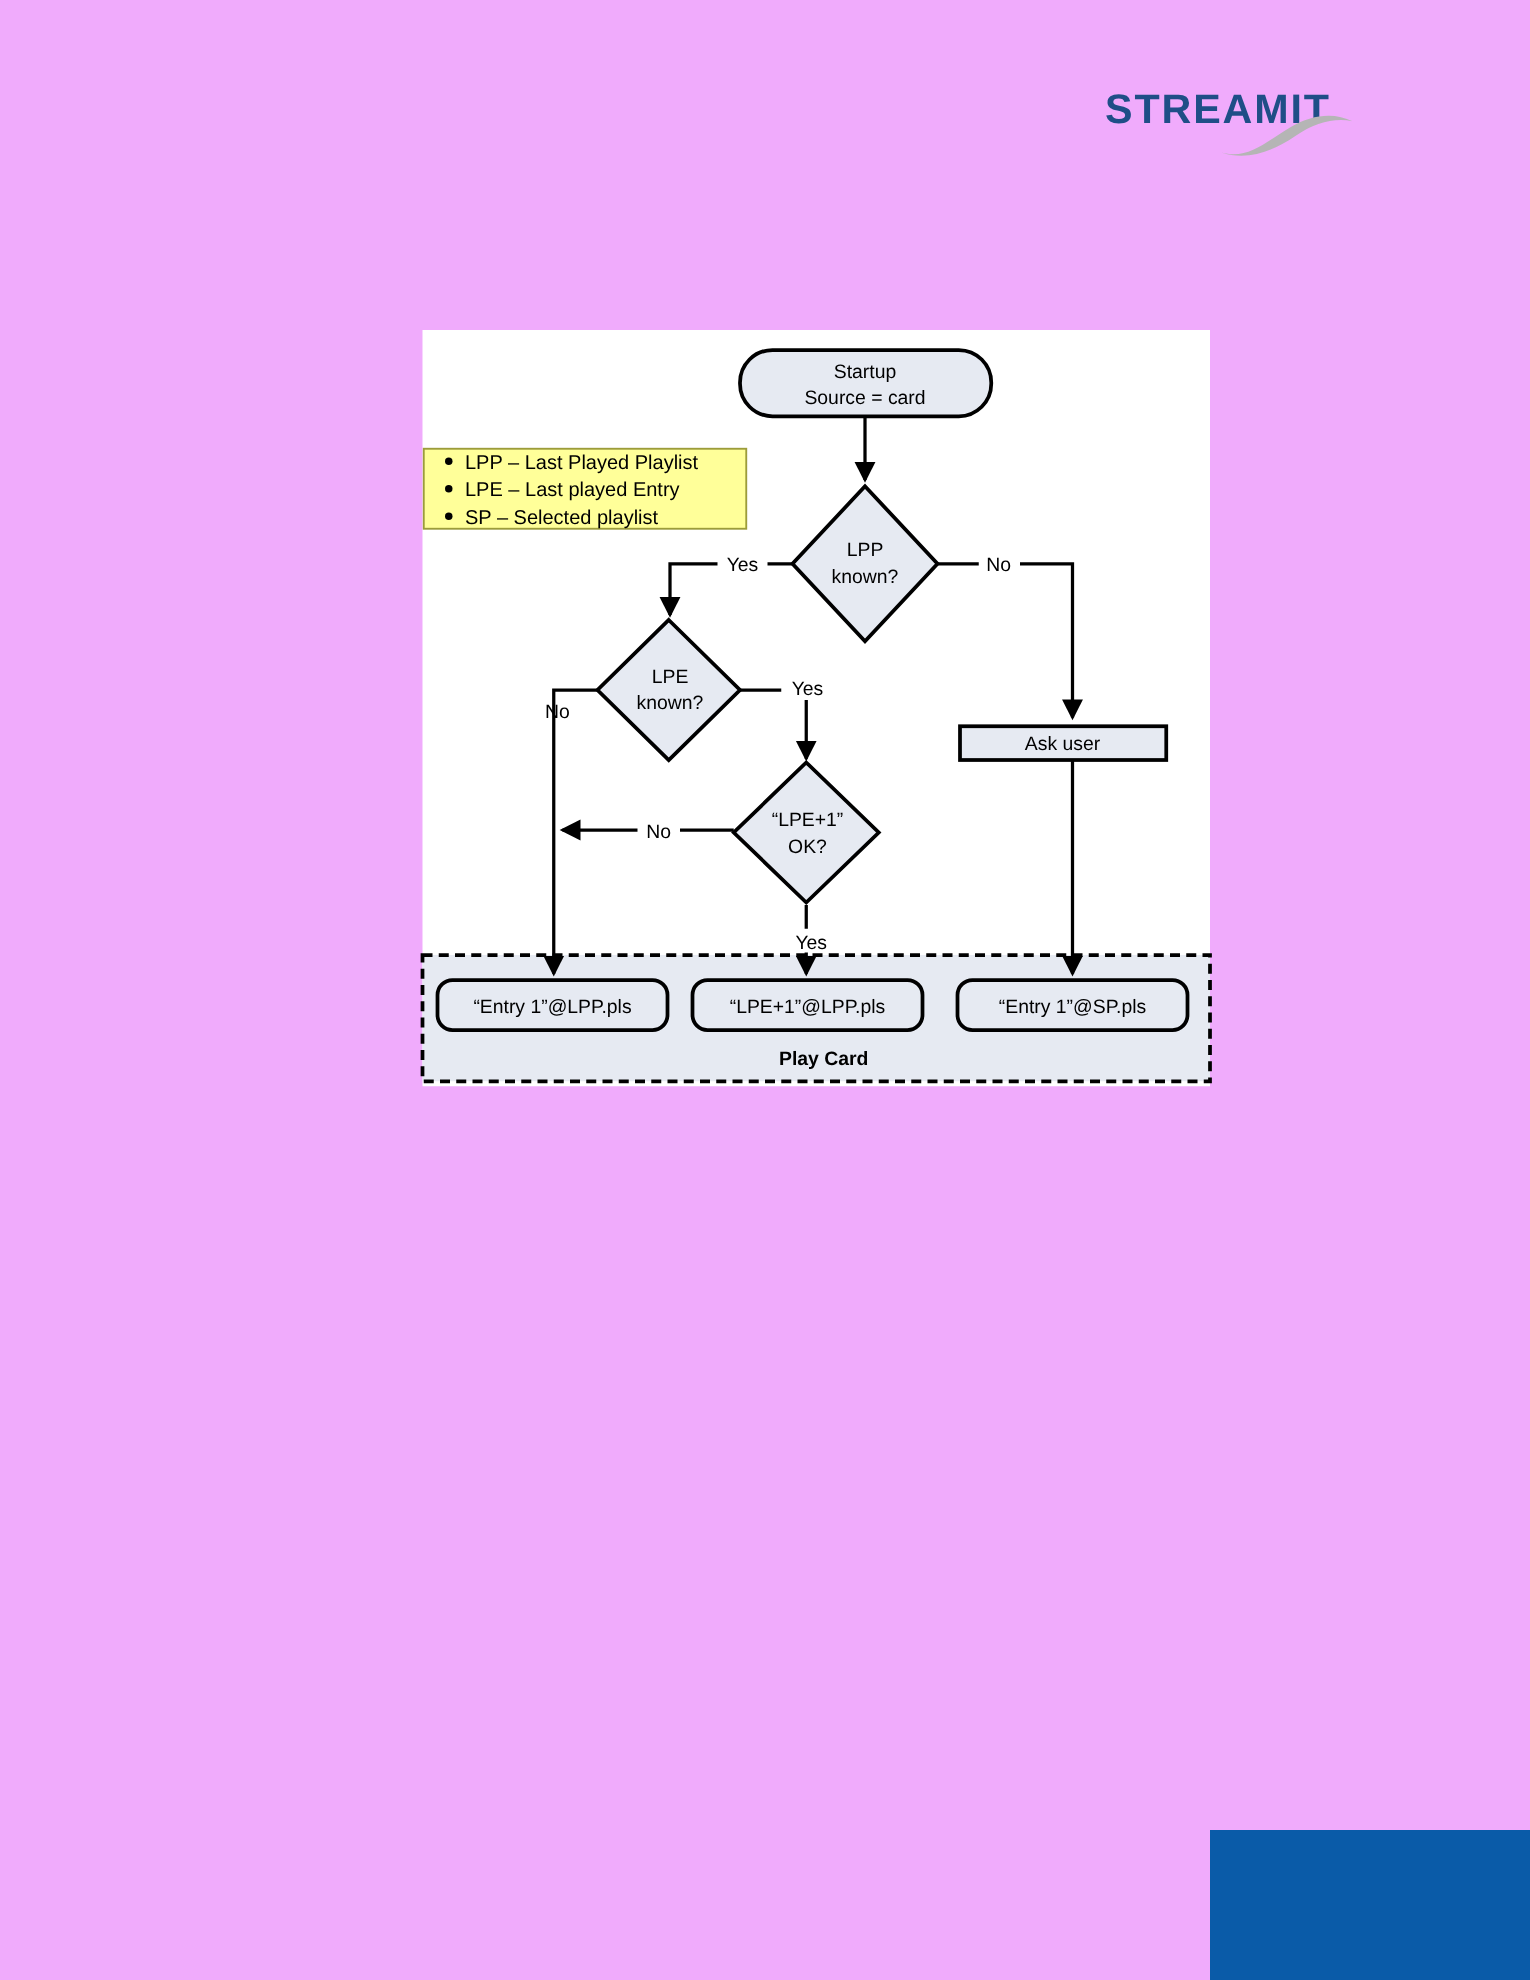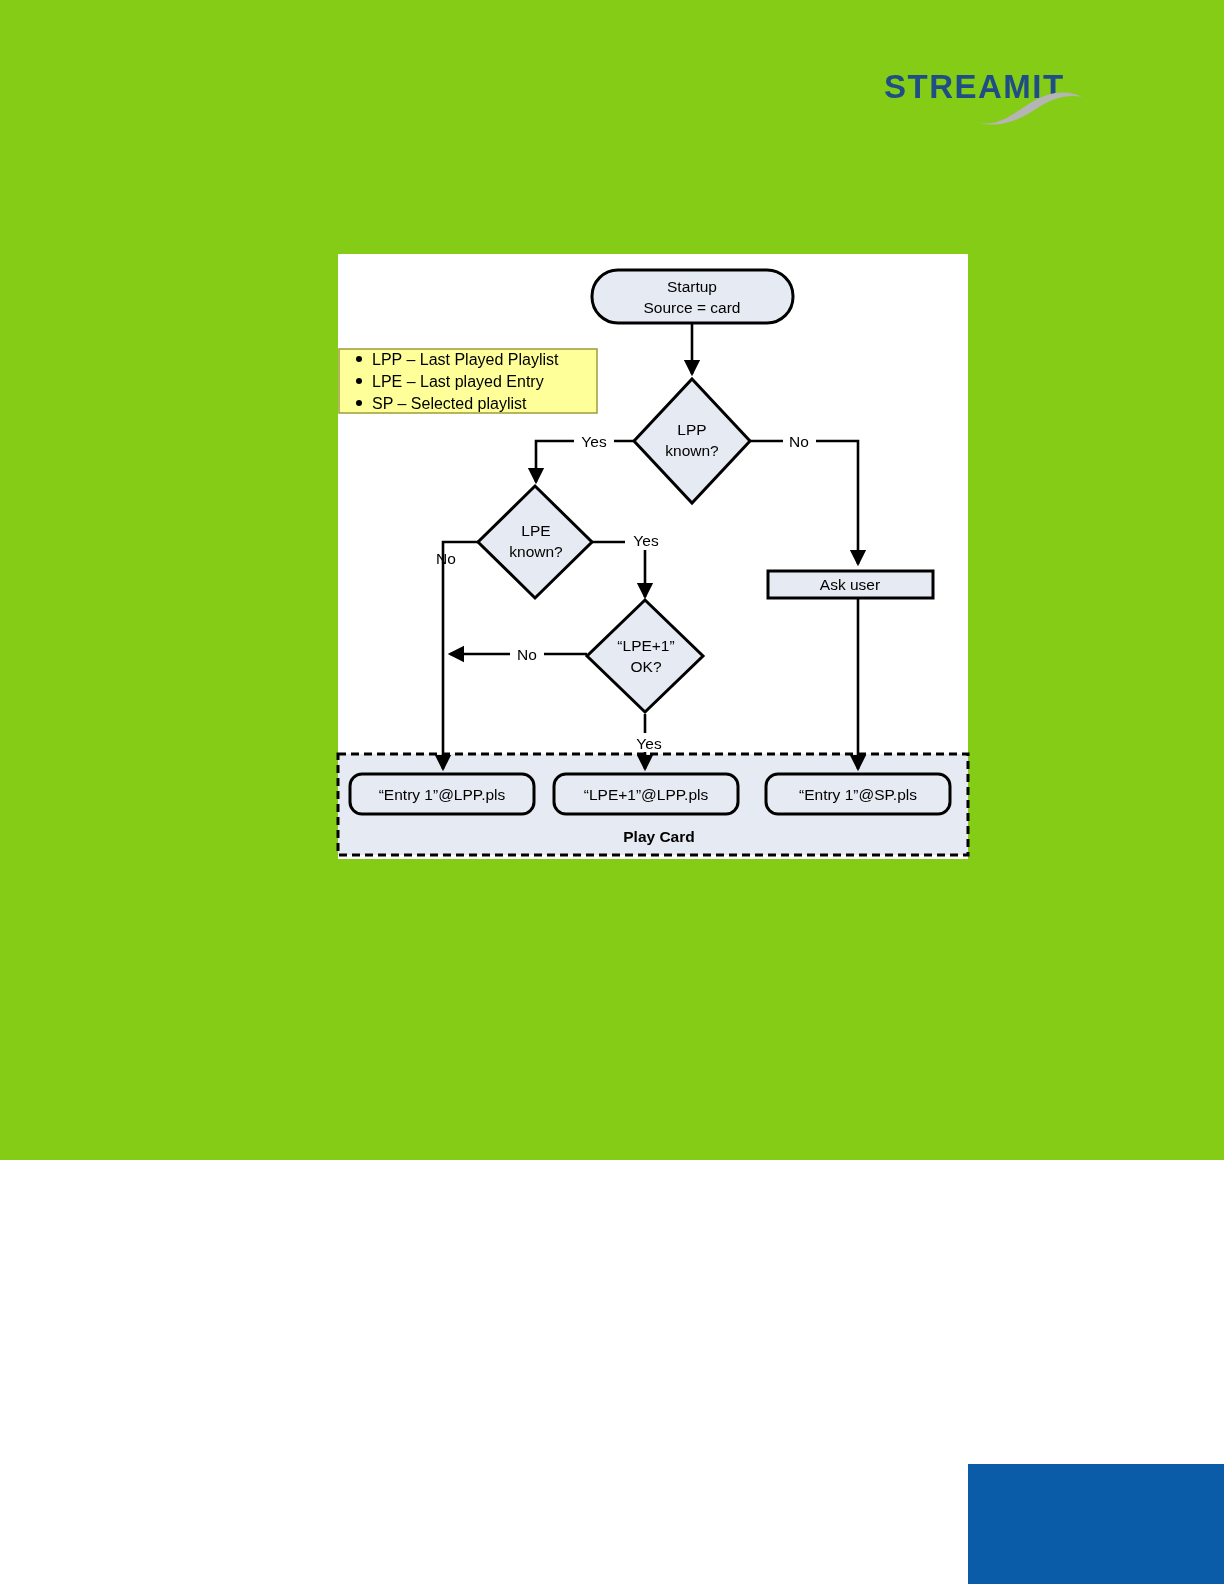--- a/index.html
+++ b/index.html
@@ -11,22 +11,22 @@
     width: 1224px;
     height: 1584px;
     position: relative;
     font-family: "Liberation Sans", sans-serif;
     overflow: hidden;
   }
   #page {
     position: absolute;
     left: 0; top: 0;
     width: 1224px;
-    height: 1160px;
-    background: #84cc16;
+    height: 1584px;
+    background: #f0abfc;
   }
   
   #logo {
     position: absolute;
     left: 884px;
     top: 62px;
     width: 200px;
     height: 62px;
   }
   #logo-text {
@@ -44,21 +44,21 @@
     position: absolute;
     left: 92px;
     top: 26px;
     width: 108px;
     height: 38px;
   }
   
   #diagram {
     position: absolute;
     left: 0px;
-    top: 4px;
+    top: 14px;
     width: 1224px;
     height: 900px;
   }
   #diagram svg { display: block; }
   .node-text {
     font-family: "Liberation Sans", sans-serif;
     font-size: 15.5px;
     fill: #000000;
   }
   .edge-label {

